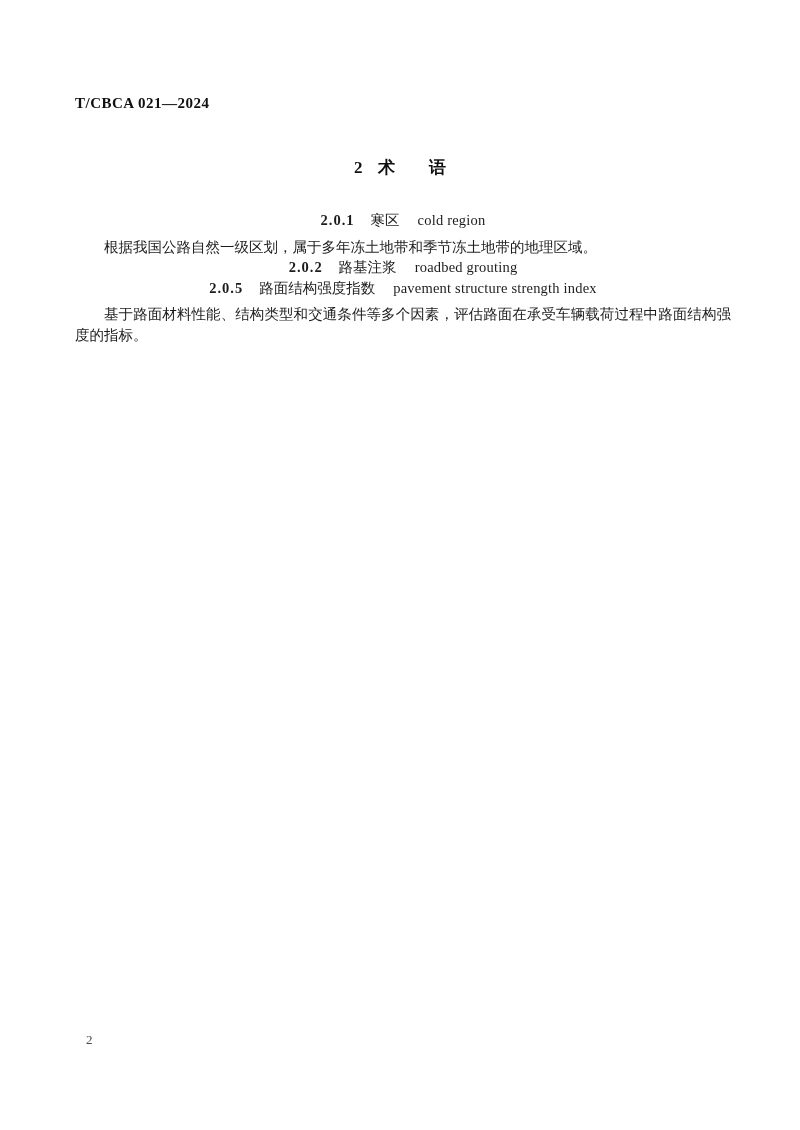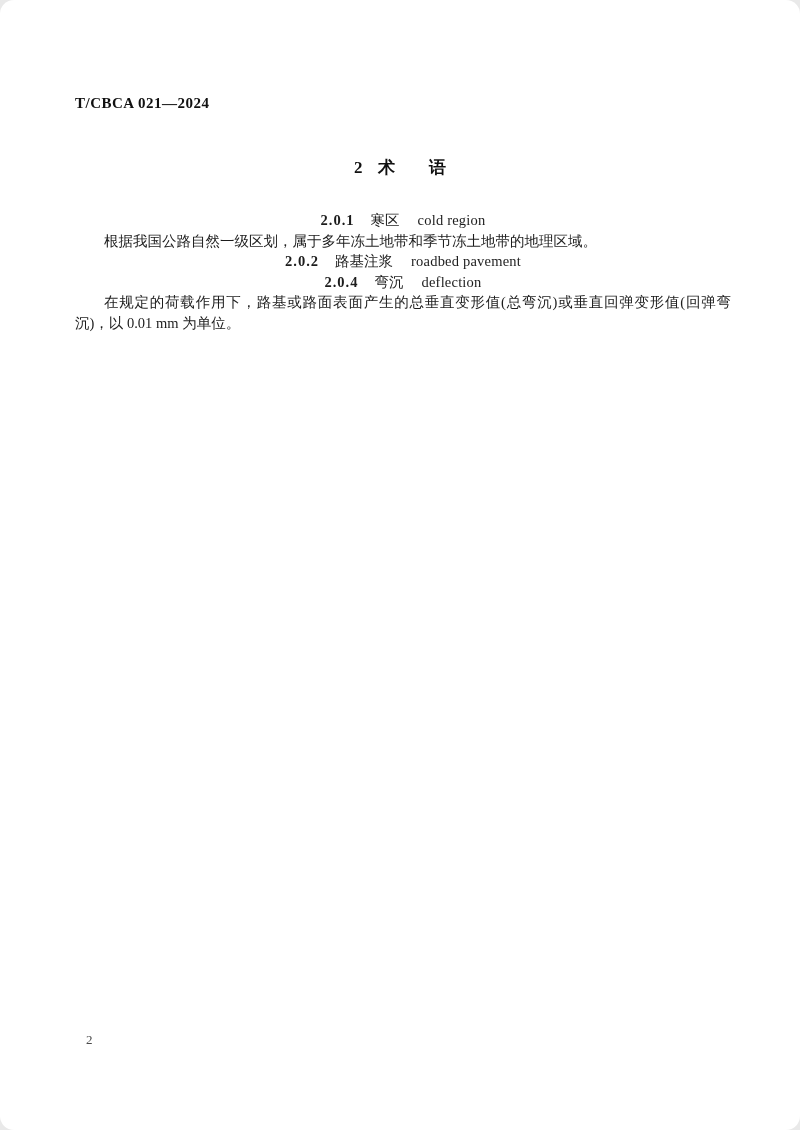--- a/index.html
+++ b/index.html
@@ -5,21 +5,20 @@
   * { margin: 0; padding: 0; box-sizing: border-box; }
   html, body { background: #e9e9e9; }
   .page {
     position: relative;
     width: 800px;
     height: 1130px;
     background: #ffffff;
     font-family: "Liberation Serif", "DejaVu Serif", serif;
     color: #1c1c1c;
     overflow: hidden;
-    border-radius: 14px;
   }
   .header {
     position: absolute;
     left: 75px;
     top: 95px;
     font-size: 15px;
     font-weight: bold;
     letter-spacing: 0.5px;
     color: #111;
   }
@@ -51,20 +50,21 @@
     font-weight: bold;
     letter-spacing: 1px;
     margin-right: 0.85em;
   }
   .term-head .zh { margin-right: 1em; }
   .term-head .en { letter-spacing: 0.2px; }
   .term-def {
     text-indent: 2em;
     text-align: justify;
     text-justify: inter-ideograph;
+    margin-top: 6px;
   }
   .page-number {
     position: absolute;
     left: 86px;
     top: 1032px;
     font-size: 13px;
     color: #4a4a4a;
   }
 </style>
 </head>
@@ -86,34 +86,34 @@
         <span class="zh">寒区</span>
         <span class="en">cold region</span>
       </p>
       <p class="term-def">根据我国公路自然一级区划，属于多年冻土地带和季节冻土地带的地理区域。</p>
     </section>
 
     <section class="term">
       <p class="term-head">
         <span class="num">2.0.2</span>
         <span class="zh">路基注浆</span>
-        <span class="en">roadbed pavement</span>
+        <span class="en">roadbed grouting</span>
       </p>
     </section>
 
     <section class="term">
     </section>
 
+
     <section class="term">
       <p class="term-head">
-        <span class="num">2.0.4</span>
-        <span class="zh">弯沉</span>
-        <span class="en">deflection</span>
+        <span class="num">2.0.5</span>
+        <span class="zh">路面结构强度指数</span>
+        <span class="en">pavement structure strength index</span>
       </p>
-      <p class="term-def">在规定的荷载作用下，路基或路面表面产生的总垂直变形值(总弯沉)或垂直回弹变形值(回弹弯沉)，以 0.01 mm 为单位。</p>
+      <p class="term-def">基于路面材料性能、结构类型和交通条件等多个因素，评估路面在承受车辆载荷过程中路面结构强度的指标。</p>
     </section>
-
 
   </div>
 
   <div class="page-number">2</div>
 
 </div>
 
 </body></html>

